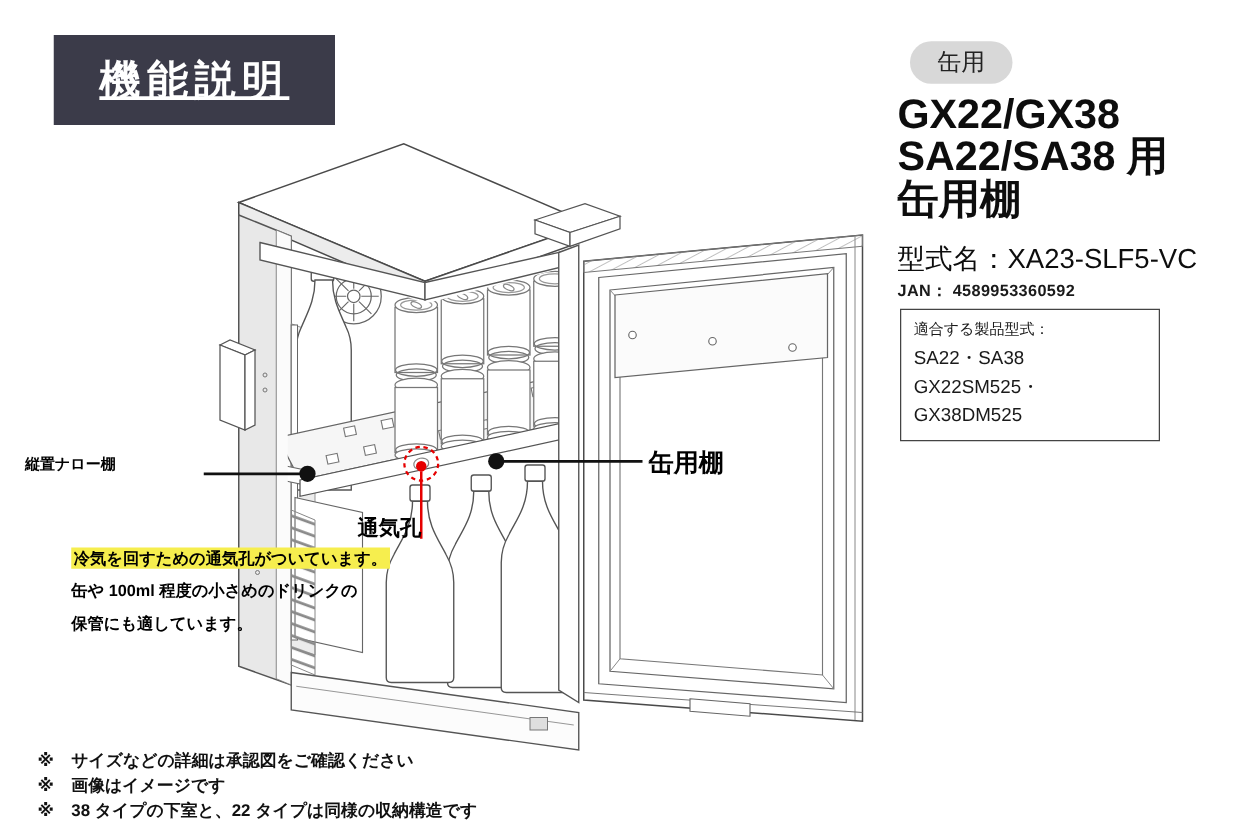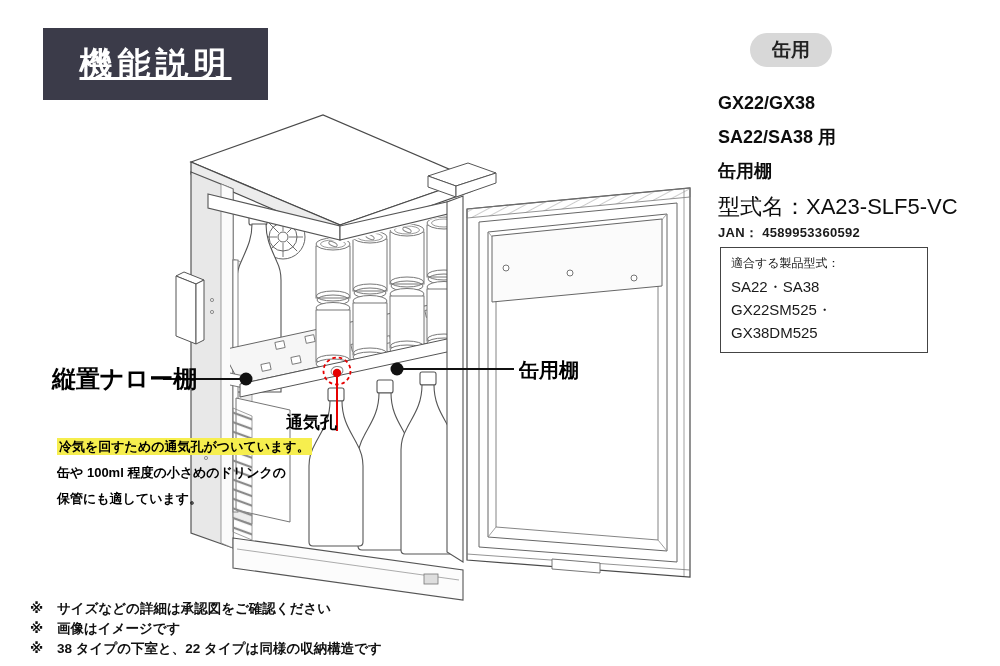--- a/index.html
+++ b/index.html
@@ -7,31 +7,31 @@
   }
   *{margin:0;padding:0;box-sizing:border-box;}
   html,body{width:1000px;height:666px;background:#fff;overflow:hidden;}
   body{position:relative;font-family:"Liberation Sans","DejaVu Sans",sans-serif;color:var(--ink);}
   .abs{position:absolute;}
   
   .title-badge{left:43px;top:28px;width:225px;height:72px;background:var(--title-bg);
     color:#fff;font-size:33px;font-weight:700;letter-spacing:5px;
     display:flex;align-items:center;justify-content:center;text-decoration:underline;}
   
-  .pill{left:750px;top:33px;height:34px;padding:0 22px;border-radius:17px;background:var(--pill-bg);
-    font-size:19px;font-weight:700;display:flex;align-items:center;justify-content:center;color:#222;}
-  .prod-title{left:718px;top:74px;font-size:18px;font-weight:700;line-height:34px;color:#0d0d0d;margin-top:12px;}
+  .pill{left:728px;top:33px;height:34px;padding:0 22px;border-radius:17px;background:var(--pill-bg);
+    font-size:19px;font-weight:400;display:flex;align-items:center;justify-content:center;color:#222;}
+  .prod-title{left:718px;top:74px;font-size:33px;font-weight:700;line-height:34px;color:#0d0d0d;}
   .model-line{left:718px;top:192px;font-size:22px;font-weight:500;color:#0d0d0d;}
   .jan-line{left:718px;top:224px;font-size:13px;font-weight:700;letter-spacing:.3px;}
   .compat-box{left:720px;top:247px;width:208px;border:1.5px solid #444;background:#fff;padding:7px 10px 8px;}
   .compat-title{font-size:12px;font-weight:500;margin-bottom:3px;}
   .compat-line{font-size:15px;font-weight:500;line-height:23px;}
   
   .callout{font-weight:700;color:#000;}
-  .lbl-narrow{left:52px;top:363px;font-size:24px;}
+  .lbl-narrow{left:20px;top:363px;font-size:12px;}
   .lbl-canshelf{left:519px;top:357px;font-size:20px;}
   .lbl-vent{left:286px;top:411px;font-size:17px;}
   
   .desc{left:57px;top:434px;font-size:13px;font-weight:700;line-height:26px;color:#000;}
   .desc .hl{background:var(--highlight);padding:1px 2px;}
   
   .notes{left:30px;top:599px;font-size:13.5px;font-weight:600;color:#111;}
   .note-row{display:flex;line-height:20px;}
   .note-row .mk{width:27px;}
   svg{position:absolute;left:0;top:0;}

